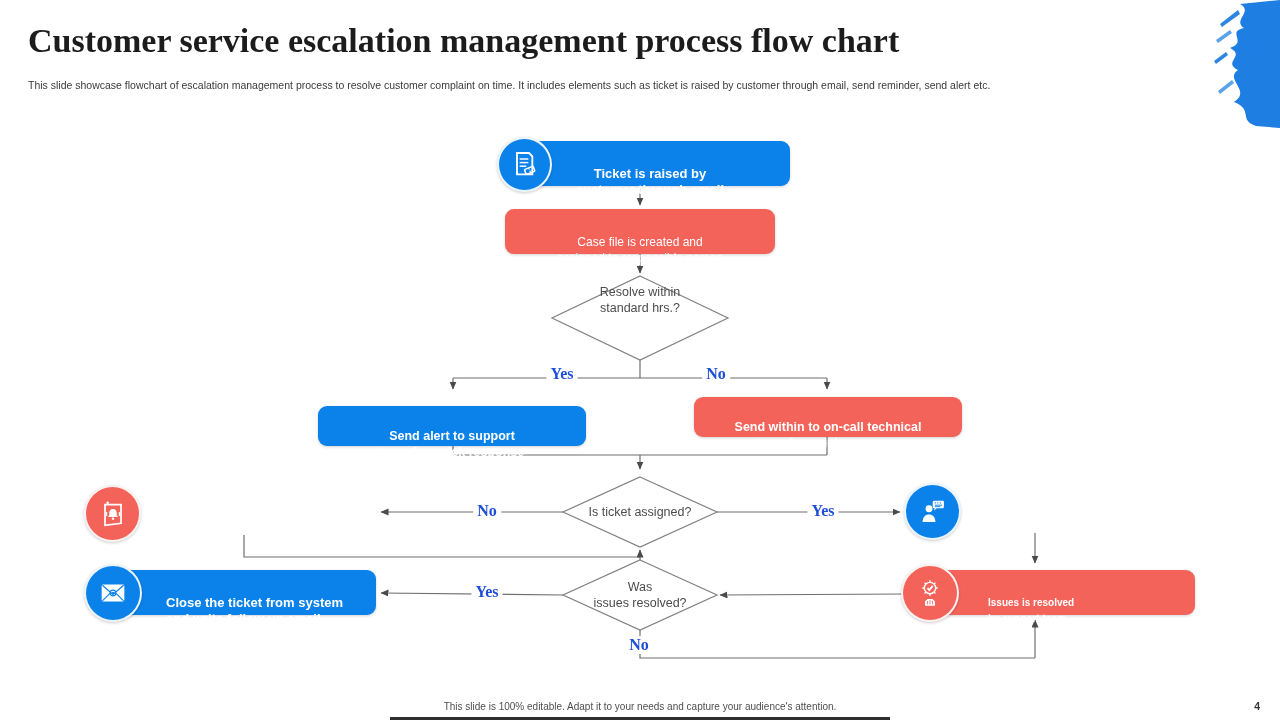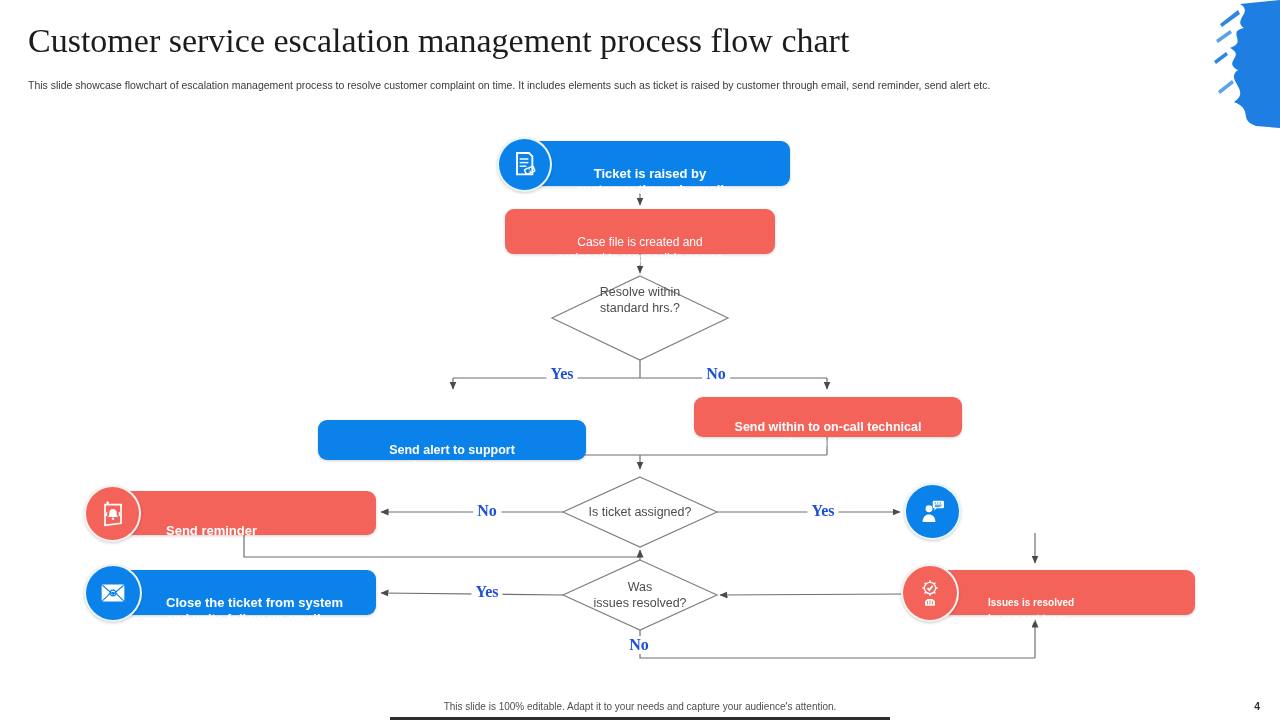--- a/index.html
+++ b/index.html
@@ -1,19 +1,19 @@
 <!DOCTYPE html>
 <html style="--blue: #0b82e9; --red: #f4635a; --line: #6f6f6f;"><head>
 <meta charset="utf-8">
 <style>
   html,body{margin:0;padding:0;background:#fff;}
   .slide{position:relative;width:1280px;height:720px;background:#ffffff;overflow:hidden;
          font-family:"Liberation Sans",sans-serif;}
   .title{position:absolute;left:28px;top:22px;margin:0;width:1100px;
-         font-family:"Liberation Serif",serif;font-weight:400;font-size:34px;color:#1c1c1c;letter-spacing:0;}
+         font-family:"Liberation Serif",serif;font-weight:700;font-size:34px;color:#1c1c1c;letter-spacing:0;}
   .subtitle{position:absolute;left:28px;top:79px;margin:0;width:1140px;
             font-size:10.5px;color:#3a3a3a;letter-spacing:0;}
   .connectors{position:absolute;left:0;top:0;pointer-events:none;}
   .brush{position:absolute;right:0;top:0;}
   .node{position:absolute;border-radius:9px;color:#fff;display:flex;align-items:center;
         box-shadow:0 1px 3px rgba(0,0,0,0.18);}
   .node.blue{background:var(--blue);}
   .node.red{background:var(--red);}
   .node .node-text{width:100%;white-space:pre-line;line-height:16px;margin-top:36px;}
   .node.center .node-text{text-align:center;}
@@ -88,33 +88,30 @@
   <div class="node blue center bold" style="left:510px;top:141px;width:280px;height:45px;font-size:13px;">
     <span class="node-text">Ticket is raised by
 customer through  email</span>
   </div>
 
   <div class="node red center" style="left:505px;top:209px;width:270px;height:45px;font-size:12px;">
     <span class="node-text">Case file is created and
 assigned to responsible  person</span>
   </div>
 
-  <div class="node blue center bold" style="left:318px;top:420px;width:268px;height:40px;font-size:12.5px;">
+  <div class="node blue center bold" style="left:318px;top:406px;width:268px;height:40px;font-size:12.5px;">
     <span class="node-text">Send alert to support
 team for quick response</span>
   </div>
 
   <div class="node red center bold" style="left:694px;top:397px;width:268px;height:40px;font-size:12.5px;">
     <span class="node-text">Send within to on-call technical
 team for quick response</span>
   </div>
 
-  <div class="node red left-align bold" style="left:108px;top:491px;width:268px;height:44px;font-size:13px;padding-left:58px;box-sizing:border-box;">
-    <span class="node-text">Send reminder</span>
-  </div>
 
 
   <div class="node blue left-align bold" style="left:108px;top:570px;width:268px;height:45px;font-size:13px;padding-left:58px;box-sizing:border-box;">
     <span class="node-text">Close  the ticket  from system
 and write follow up email</span>
   </div>
 
   <div class="node red left-align bold" style="left:930px;top:570px;width:265px;height:45px;font-size:10px;padding-left:58px;box-sizing:border-box;">
     <span class="node-text">Issues  is resolved
 by support  team</span>

